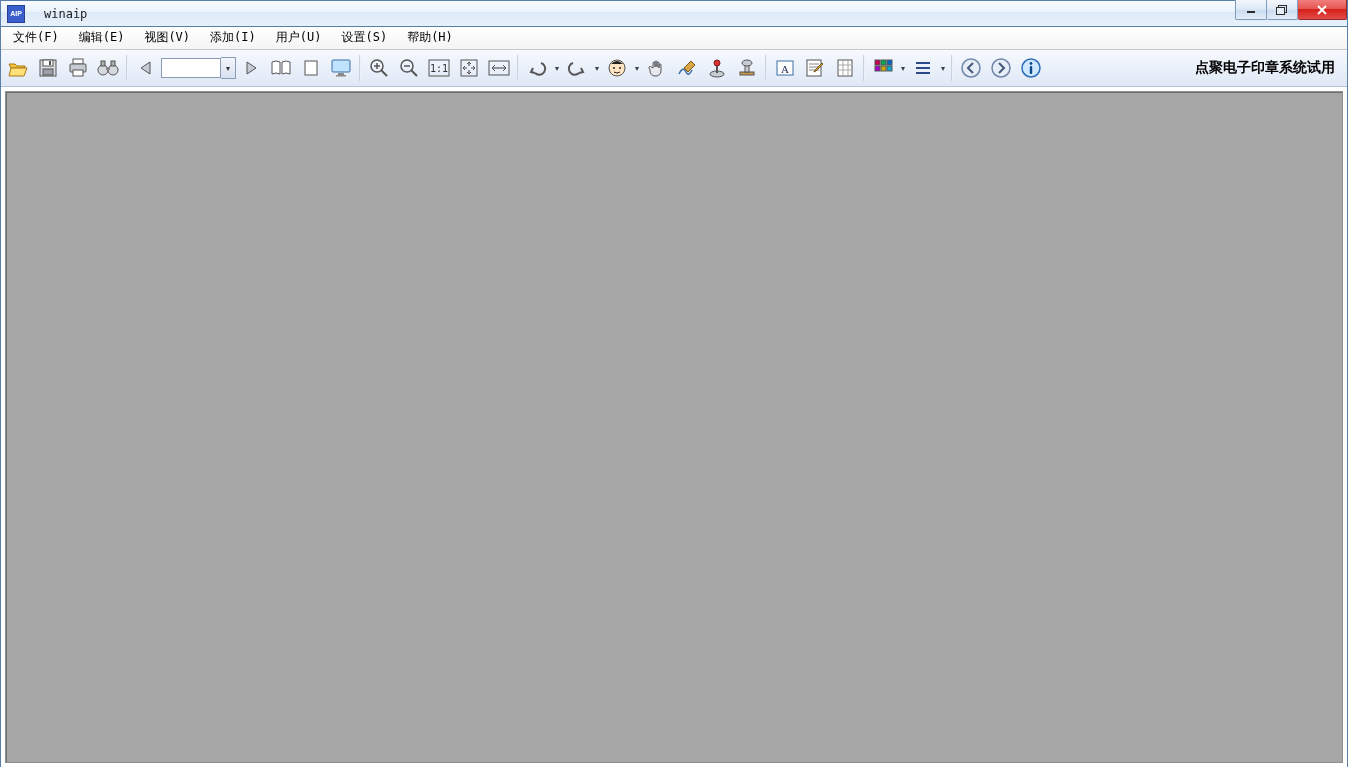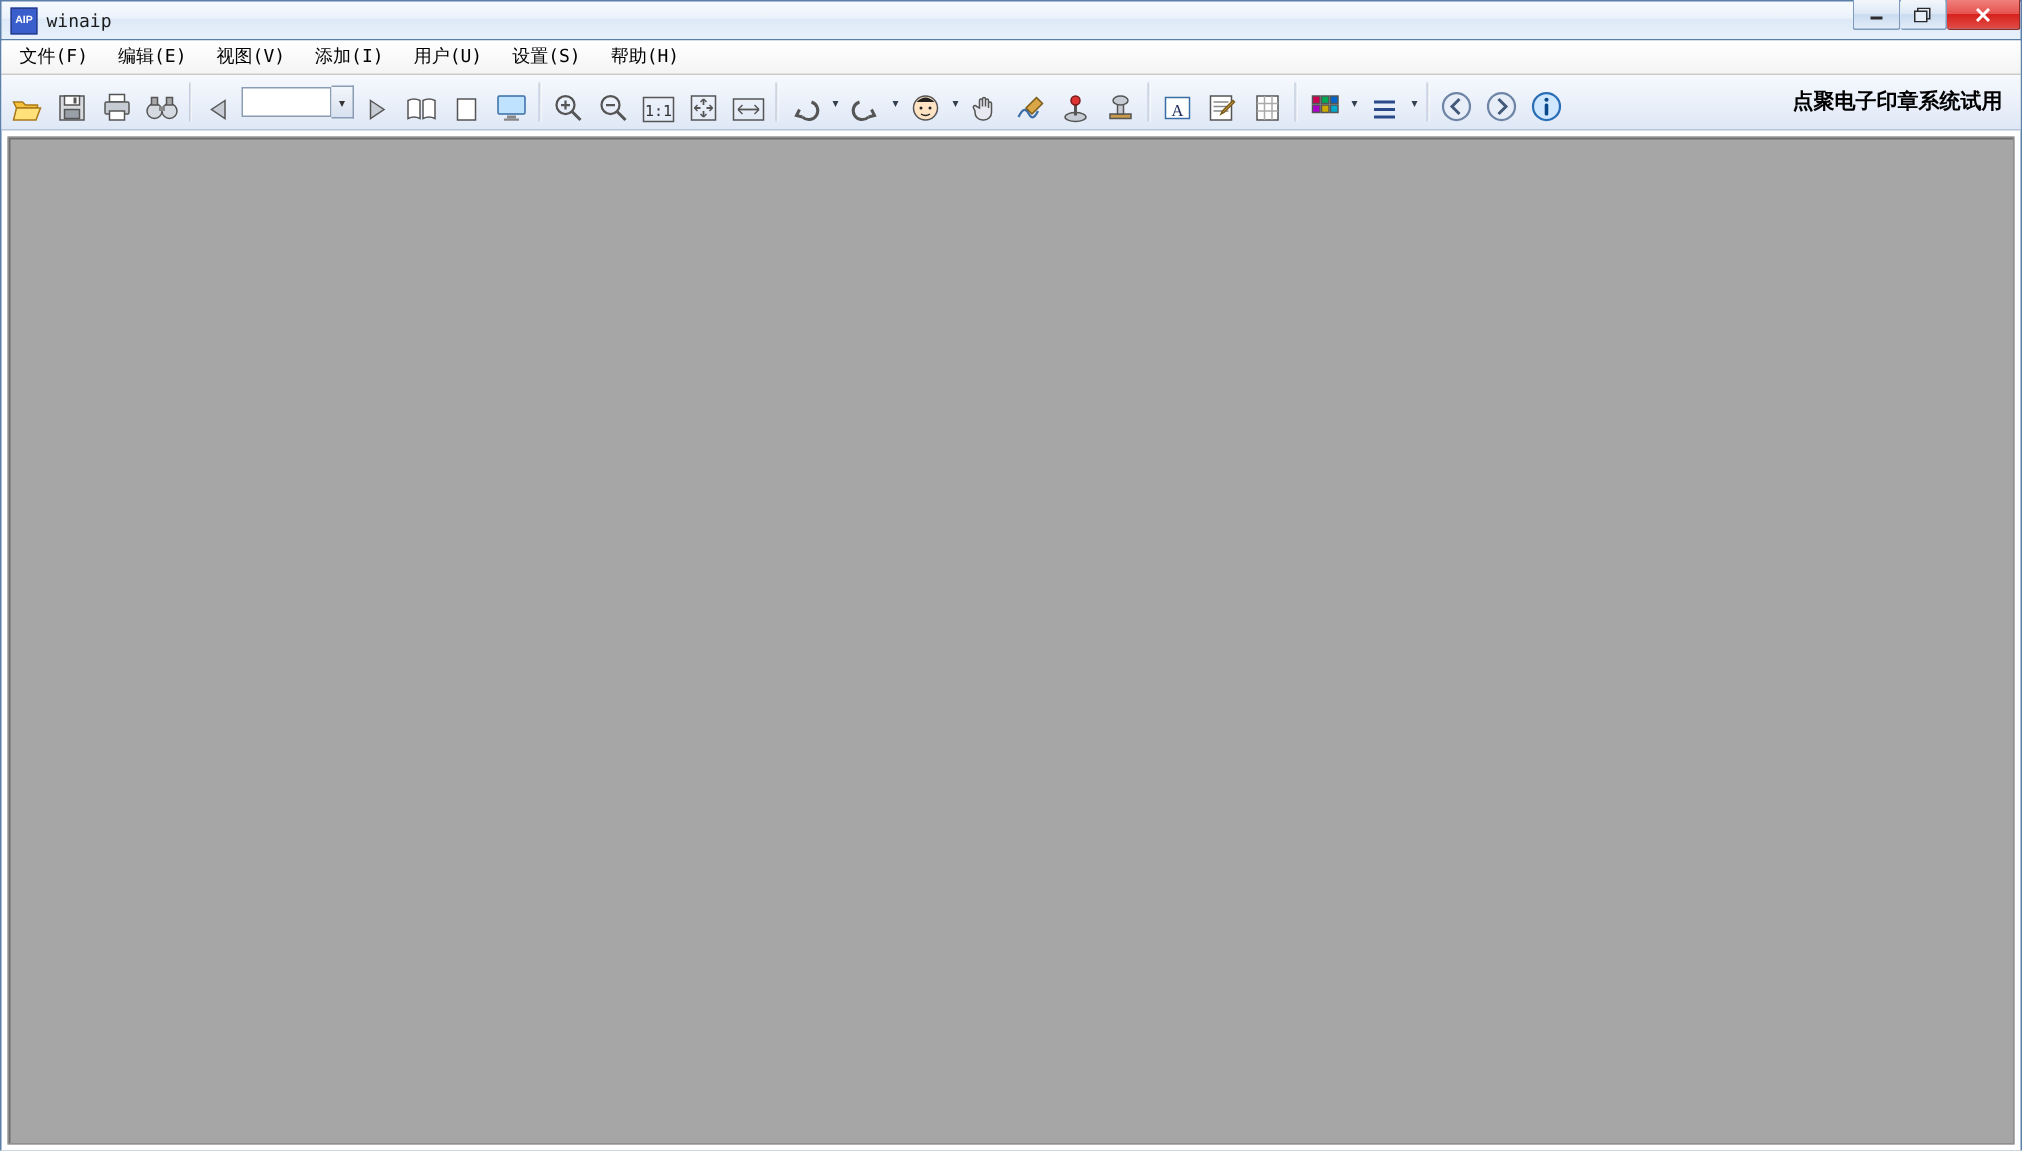--- a/index.html
+++ b/index.html
@@ -21,21 +21,21 @@
     position: relative;
   }
   .titlebar .app-icon {
     width: 16px; height: 16px; margin-left: 6px;
     background: #3a5fcd;
     border: 1px solid #2a3f8d;
     display: flex; align-items: center; justify-content: center;
     font-size: 7px; color: #fff; font-weight: bold;
   }
   .titlebar .title-text {
-    margin-left: 6px;
+    margin-left: 19px;
     font-family: "SimSun", monospace;
     font-size: 12px;
     color: #1b1b1b;
   }
   .win-controls {
     position: absolute; right: 0; top: -1px;
     display: flex;
     height: 20px;
   }
   .win-btn {
@@ -88,21 +88,21 @@
   .toolbar-wrap {
     height: 36px;
     background: linear-gradient(to bottom, #f6f9fe 0%, #dfe8f6 100%);
     border-bottom: 1px solid #b6c3d9;
     display: flex;
     align-items: center;
     padding: 0 2px;
   }
   .tbtn {
     width: 28px; height: 28px;
-    display: flex; align-items: flex-end; justify-content: center;
+    display: flex; align-items: center; justify-content: center;
     margin: 0 1px;
     border-radius: 2px;
   }
   .tsep {
     width: 2px; height: 26px;
     background: linear-gradient(to right, #b7c3d6 0%, #ffffff 100%);
     margin: 0 3px;
   }
   .page-input {
     width: 60px; height: 20px;

